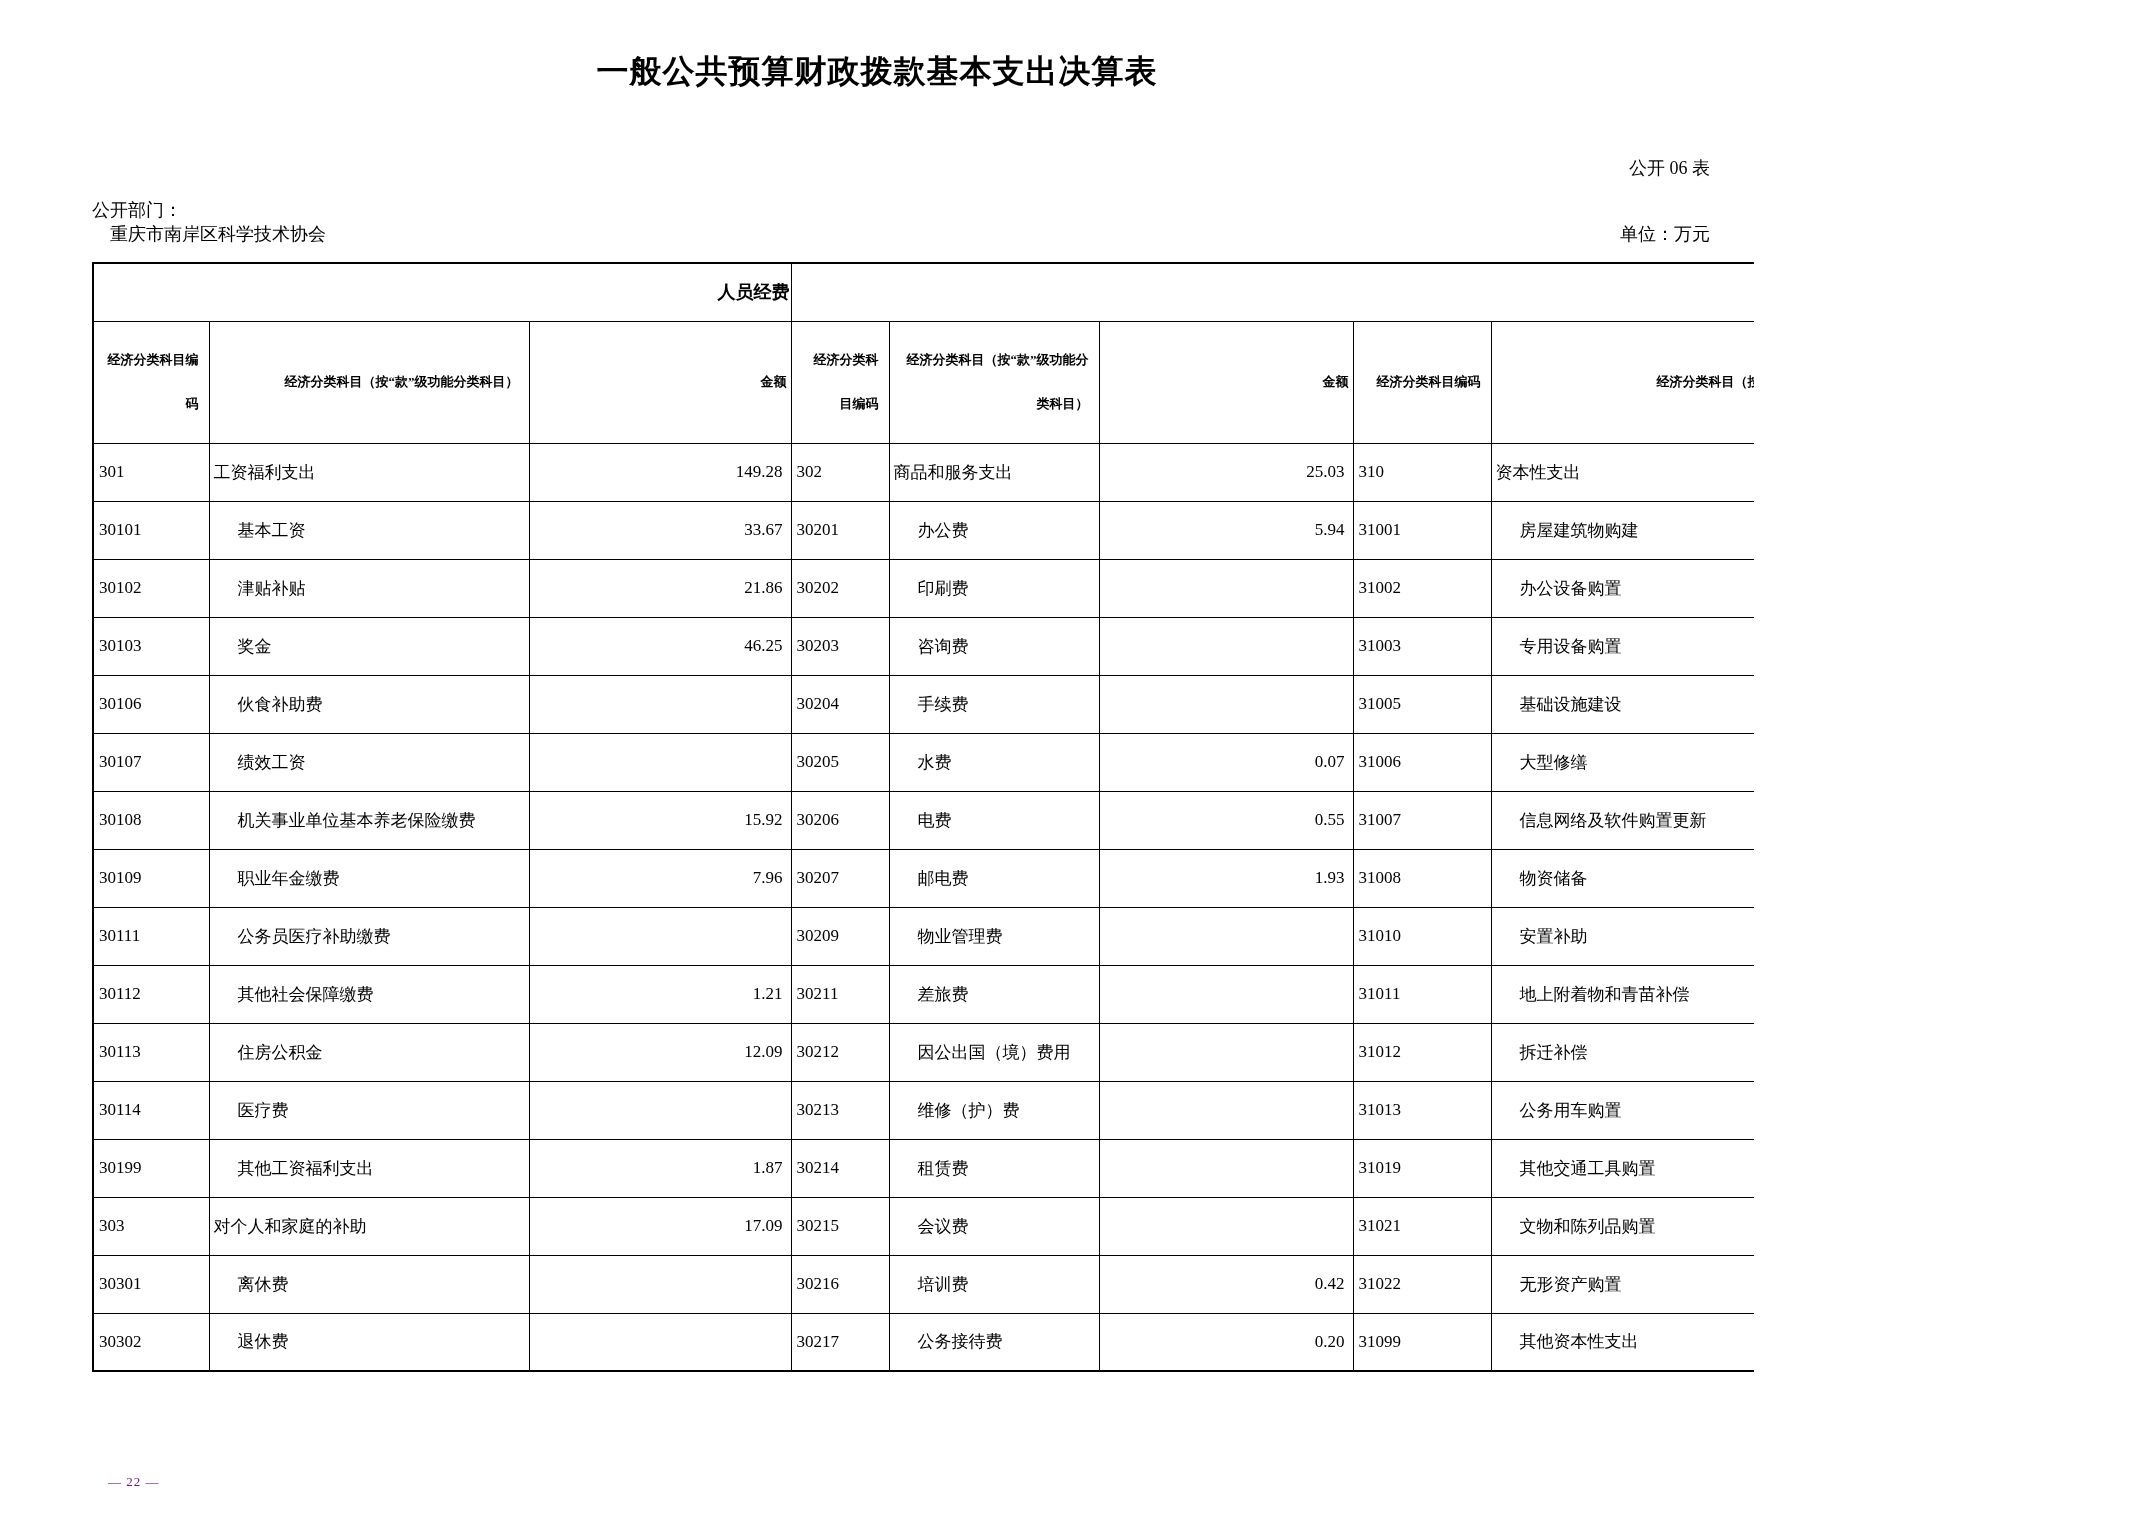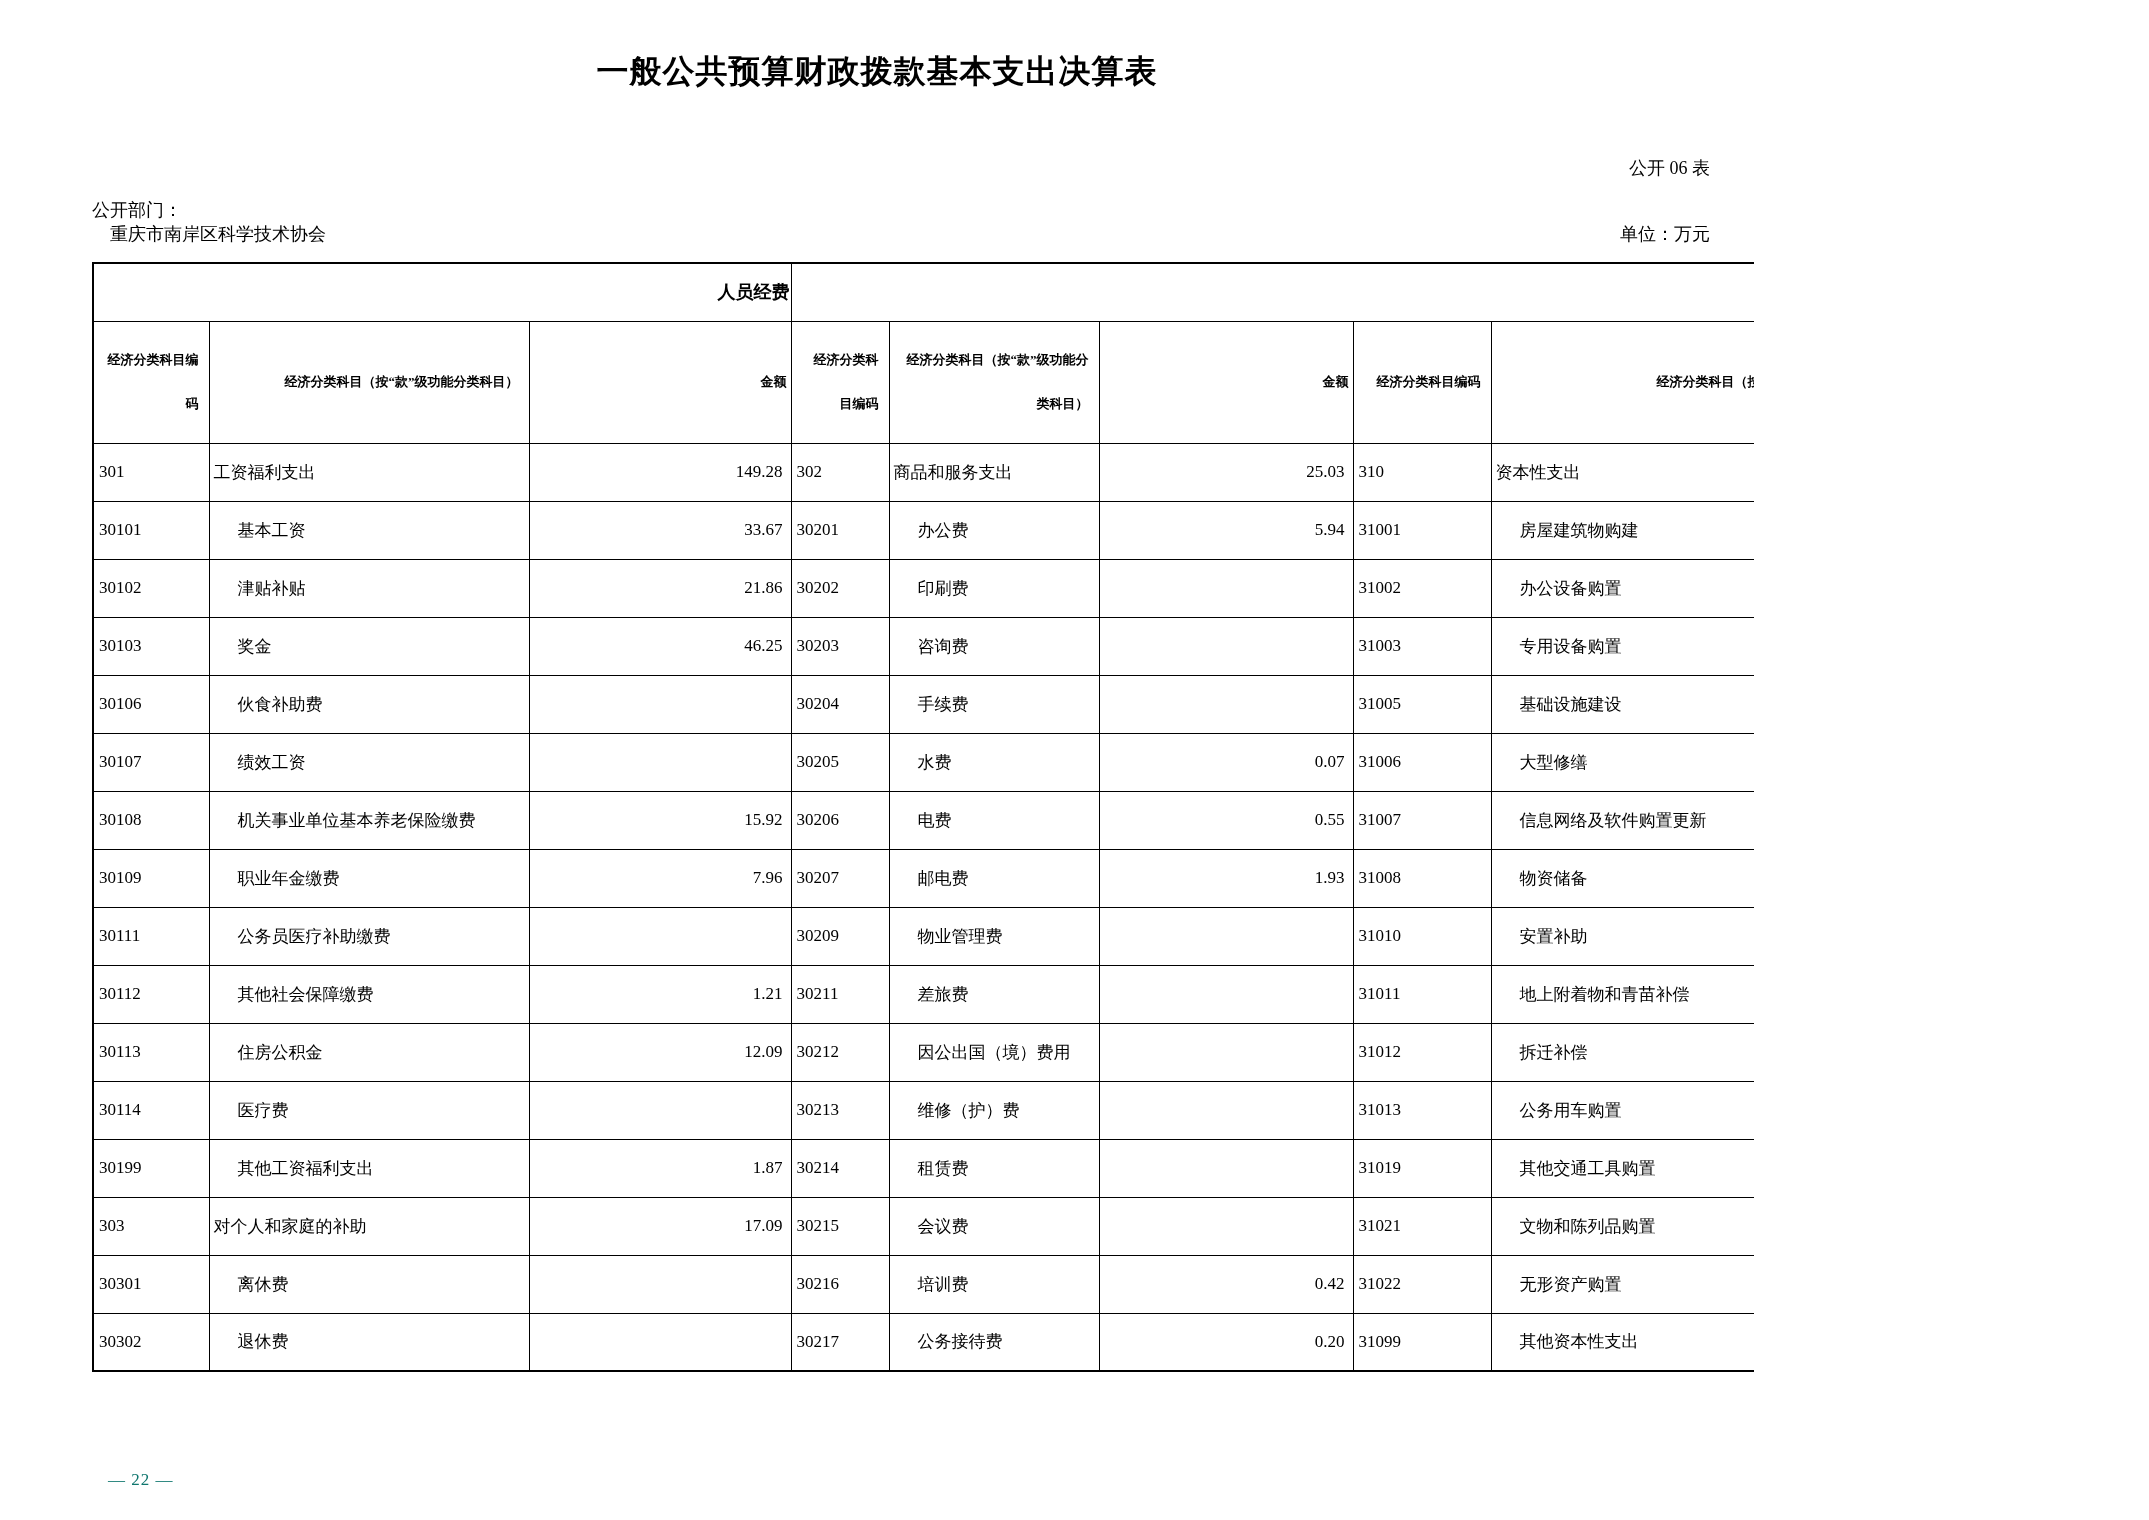--- a/index.html
+++ b/index.html
@@ -81,23 +81,23 @@
   td.amount {
     font-size:17px;
     text-align:right;
     padding-right:8px;
     vertical-align:middle;
   }
   .page-number {
     position:absolute;
     left:108px;
     bottom:30px;
-    font-size:17px;
+    font-size:13px;
     letter-spacing:1px;
-    color:#0f766e;
+    color:#701a75;
   }
 </style>
 </head>
 <body>
 
 <div class="page">
 
   <div class="doc-title">一般公共预算财政拨款基本支出决算表</div>
 
   <div class="table-code-line">公开 06 表</div>

